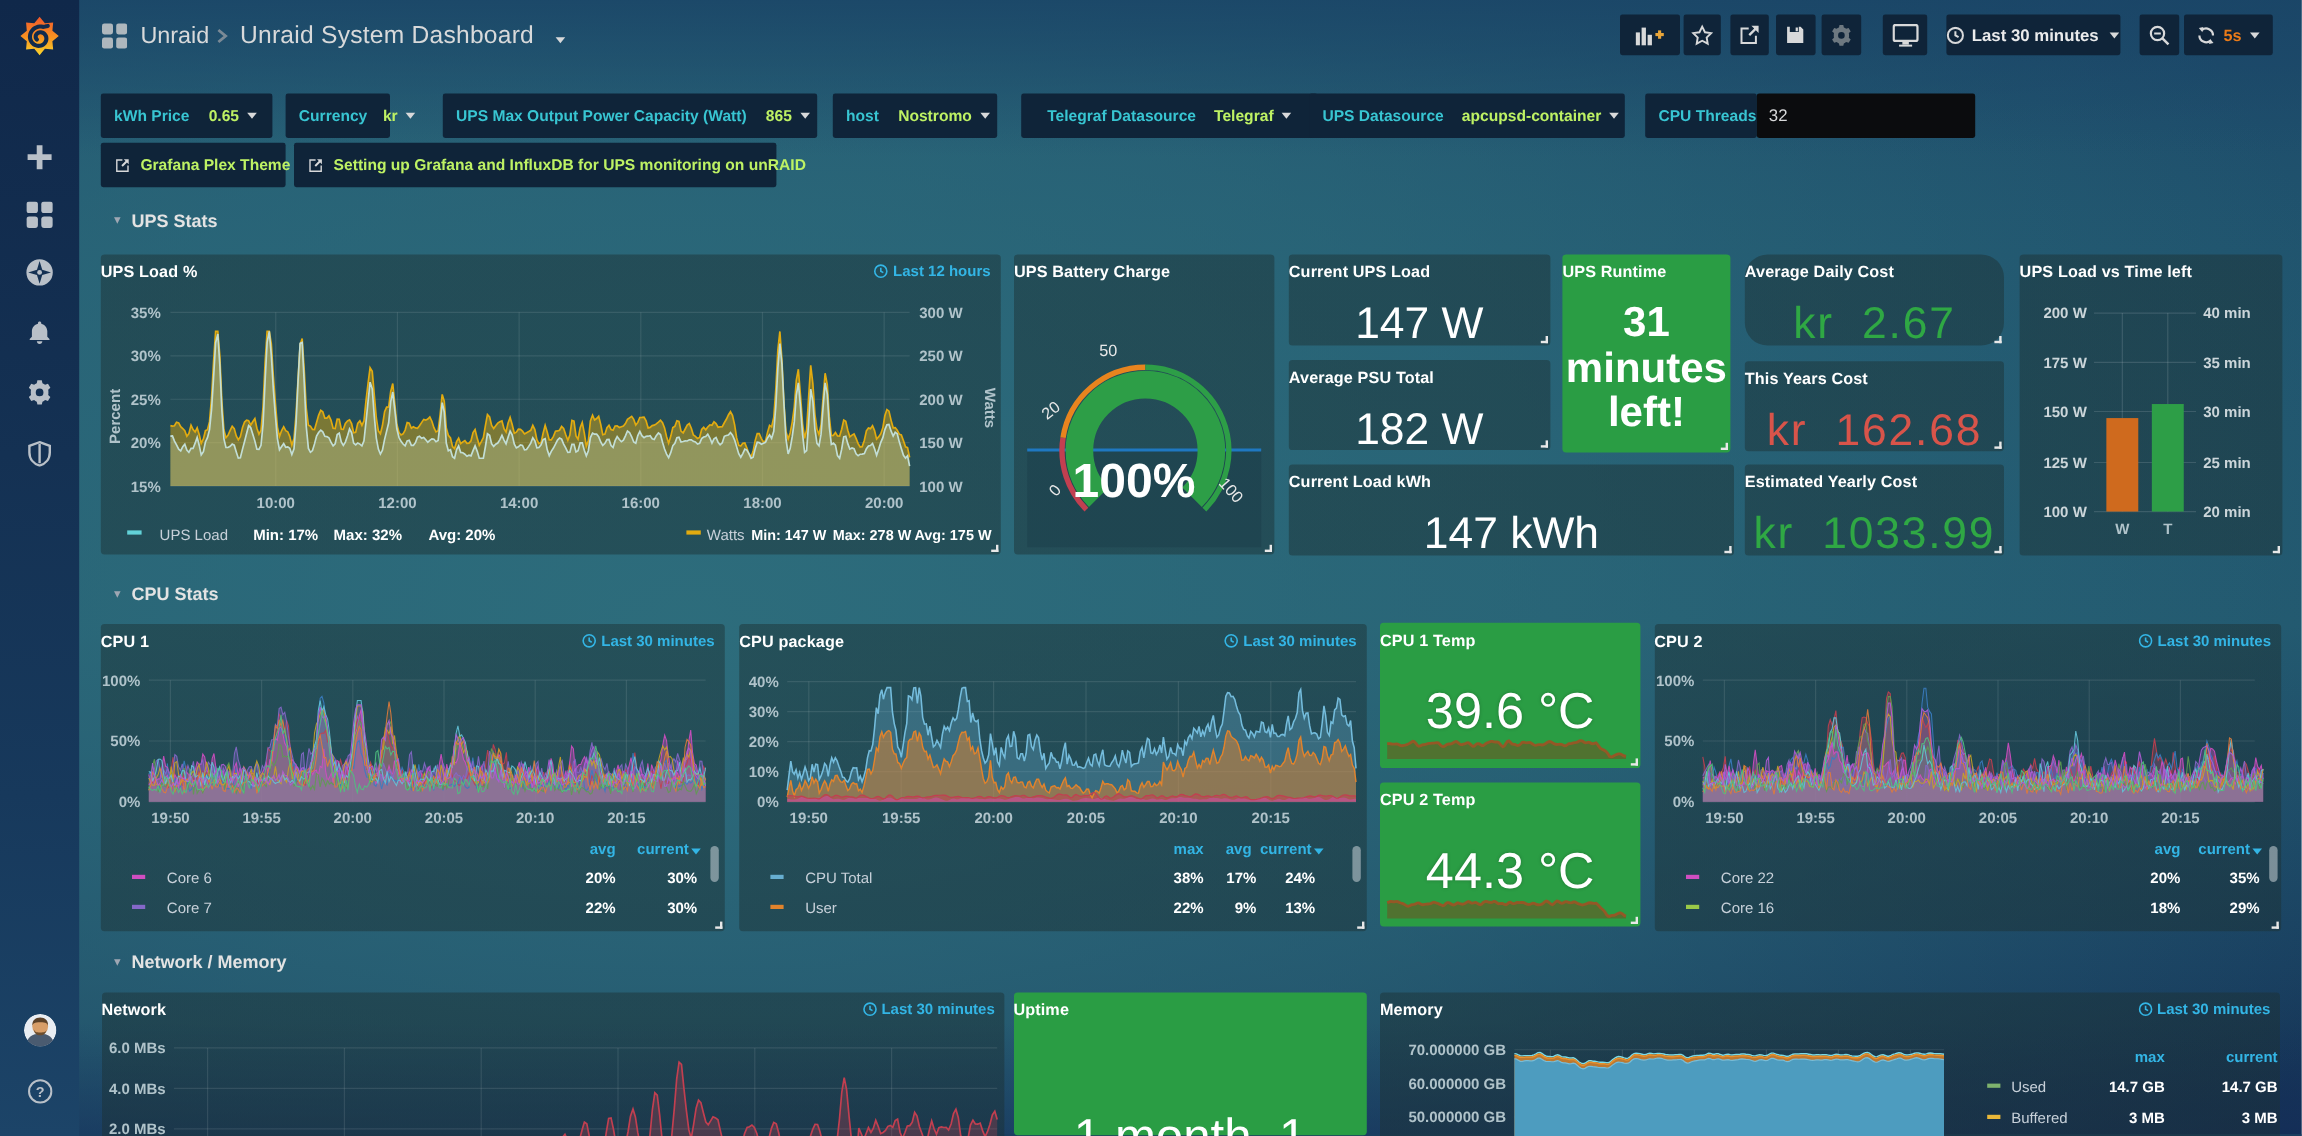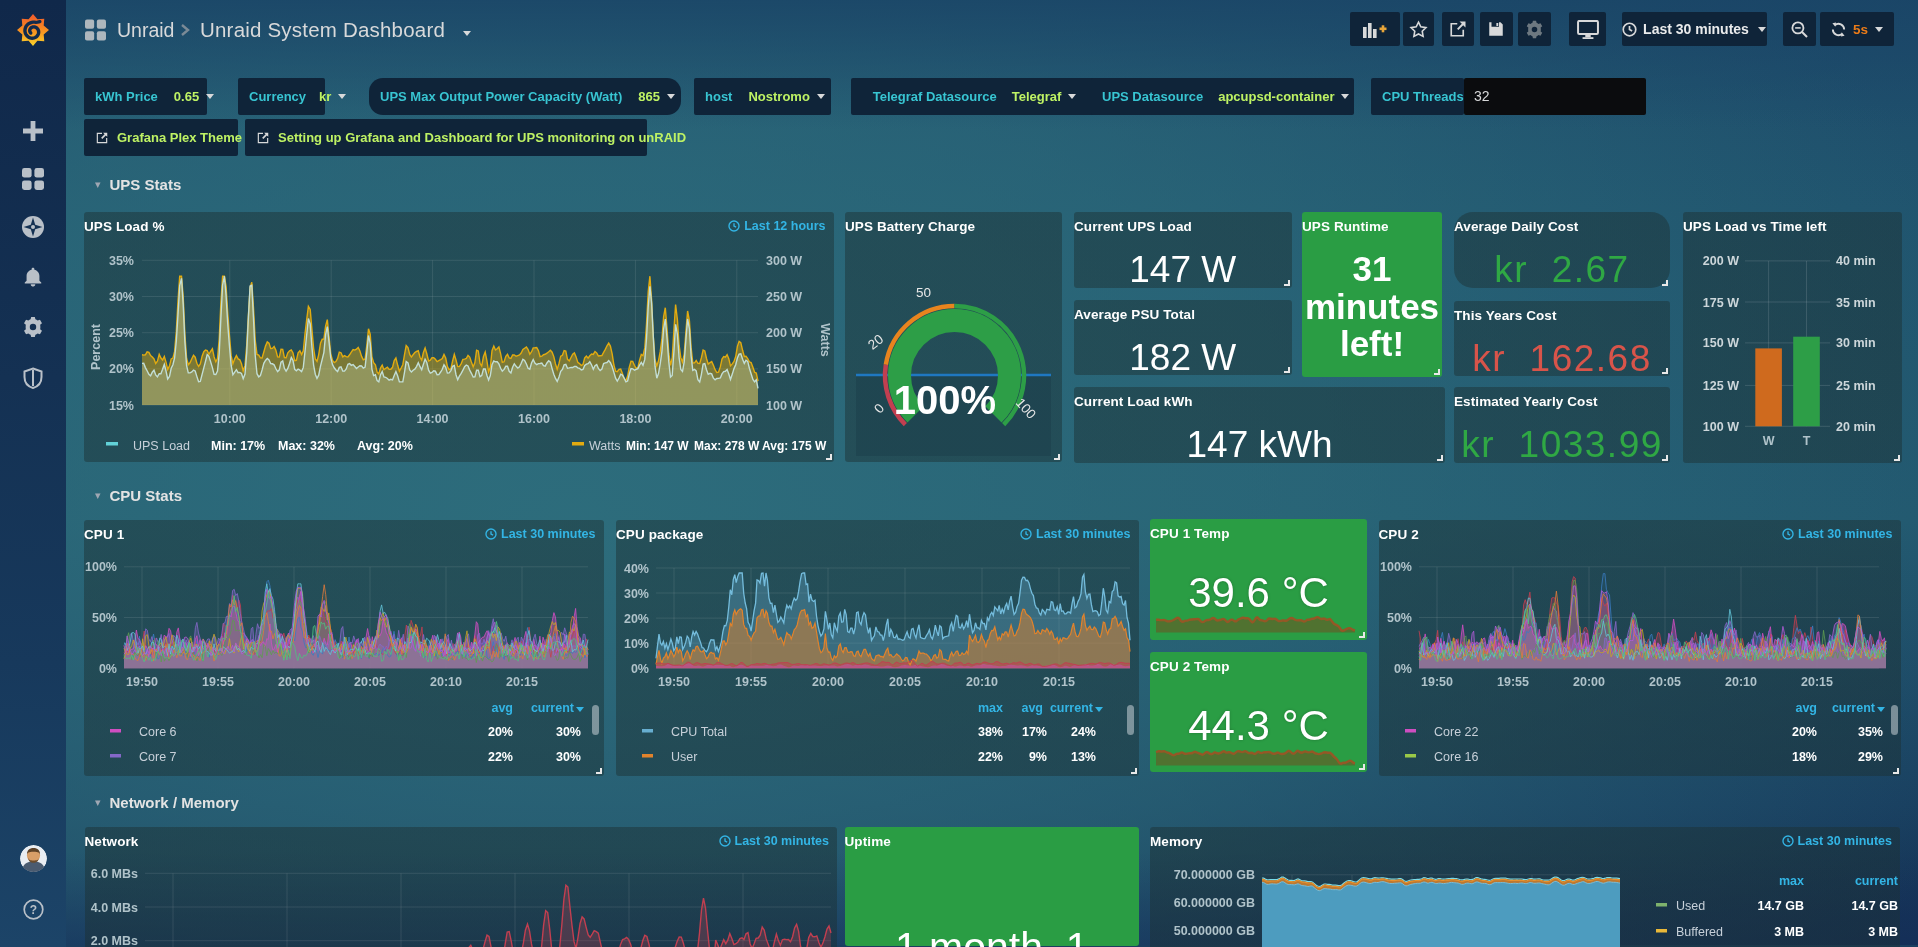--- a/index.html
+++ b/index.html
@@ -175,31 +175,31 @@
         <path d="M20 12 A 8 8 0 0 0 6.8 5.9"></path>
         <path d="M4 12 A 8 8 0 0 0 17.2 18.1"></path>
       </g>
       <path fill="#d8d9da" d="M8.6 2 L3.4 3.2 L7.5 8.2 Z"></path>
       <path fill="#d8d9da" d="M15.4 22 L20.6 20.8 L16.5 15.8 Z"></path>
     </svg>
   <span style="color:#eb7b18;font-size:13.5px;font-weight:bold;margin-left:6px;">5s</span>
   <span class="caret" style="margin-left:7px;"></span>
 </div>
 
-<div class="pill" style="left:84px;top:78px;width:123px;">
+<div class="pill" style="left:84px;top:78px;width:143px;">
     <span class="lab">kWh Price</span>
     <span class="val" style="margin-left:16px;">0.65</span>
     <span class="caret"></span>
   </div>
 <div class="pill" style="left:238px;top:78px;width:87px;">
     <span class="lab">Currency</span>
     <span class="val" style="margin-left:13px;">kr</span>
     <span class="caret"></span>
   </div>
-<div class="pill" style="left:369px;top:78px;width:312px;border-radius:14px;">
+<div class="pill" style="left:369px;top:78px;width:312px;">
     <span class="lab">UPS Max Output Power Capacity (Watt)</span>
     <span class="val" style="margin-left:16px;">865</span>
     <span class="caret"></span>
   </div>
 <div class="pill" style="left:694px;top:78px;width:137px;">
     <span class="lab">host</span>
     <span class="val" style="margin-left:16px;">Nostromo</span>
     <span class="caret"></span>
   </div>
 <div class="pill" style="left:851px;top:78px;width:247px;justify-content:center;">
@@ -222,21 +222,21 @@
       <path fill="#d8d9da" d="M19 19 L5 19 L5 5 L12 5 L12 3 L3 3 L3 21 L21 21 L21 12 L19 12 Z"></path>
       <path fill="#d8d9da" d="M14 3 L21 3 L21 10 L18.5 7.5 L12.5 13.5 L10.5 11.5 L16.5 5.5 Z"></path>
     </svg>
   <span class="val">Grafana Plex Theme</span>
 </div>
 <div class="pill" style="left:245px;top:119px;width:402px;">
   <svg width="14" height="14" viewBox="0 0 24 24" style="margin-right:8px;">
       <path fill="#d8d9da" d="M19 19 L5 19 L5 5 L12 5 L12 3 L3 3 L3 21 L21 21 L21 12 L19 12 Z"></path>
       <path fill="#d8d9da" d="M14 3 L21 3 L21 10 L18.5 7.5 L12.5 13.5 L10.5 11.5 L16.5 5.5 Z"></path>
     </svg>
-  <span class="val">Setting up Grafana and Dashboard for UPS monitoring on unRAID</span>
+  <span class="val">Setting up Grafana and InfluxDB for UPS monitoring on unRAID</span>
 </div>
 
 <div class="shead" style="left:95px;top:176px;"><span class="chev">▾</span>UPS Stats</div>
 <div class="shead" style="left:95px;top:487px;"><span class="chev">▾</span>CPU Stats</div>
 <div class="shead" style="left:95px;top:794px;"><span class="chev">▾</span>Network / Memory</div>
 
 <div class="panel" style="left:84px;top:212px;width:749.5px;height:250px;">
   <div class="ptitle">UPS Load %</div>
   <div class="tpick"><svg width="12" height="12" viewBox="0 0 16 16" style="vertical-align:-2px;margin-right:4px;">
         <circle cx="8" cy="8" r="6.7" fill="none" stroke="#33b5e5" stroke-width="1.8"></circle>

